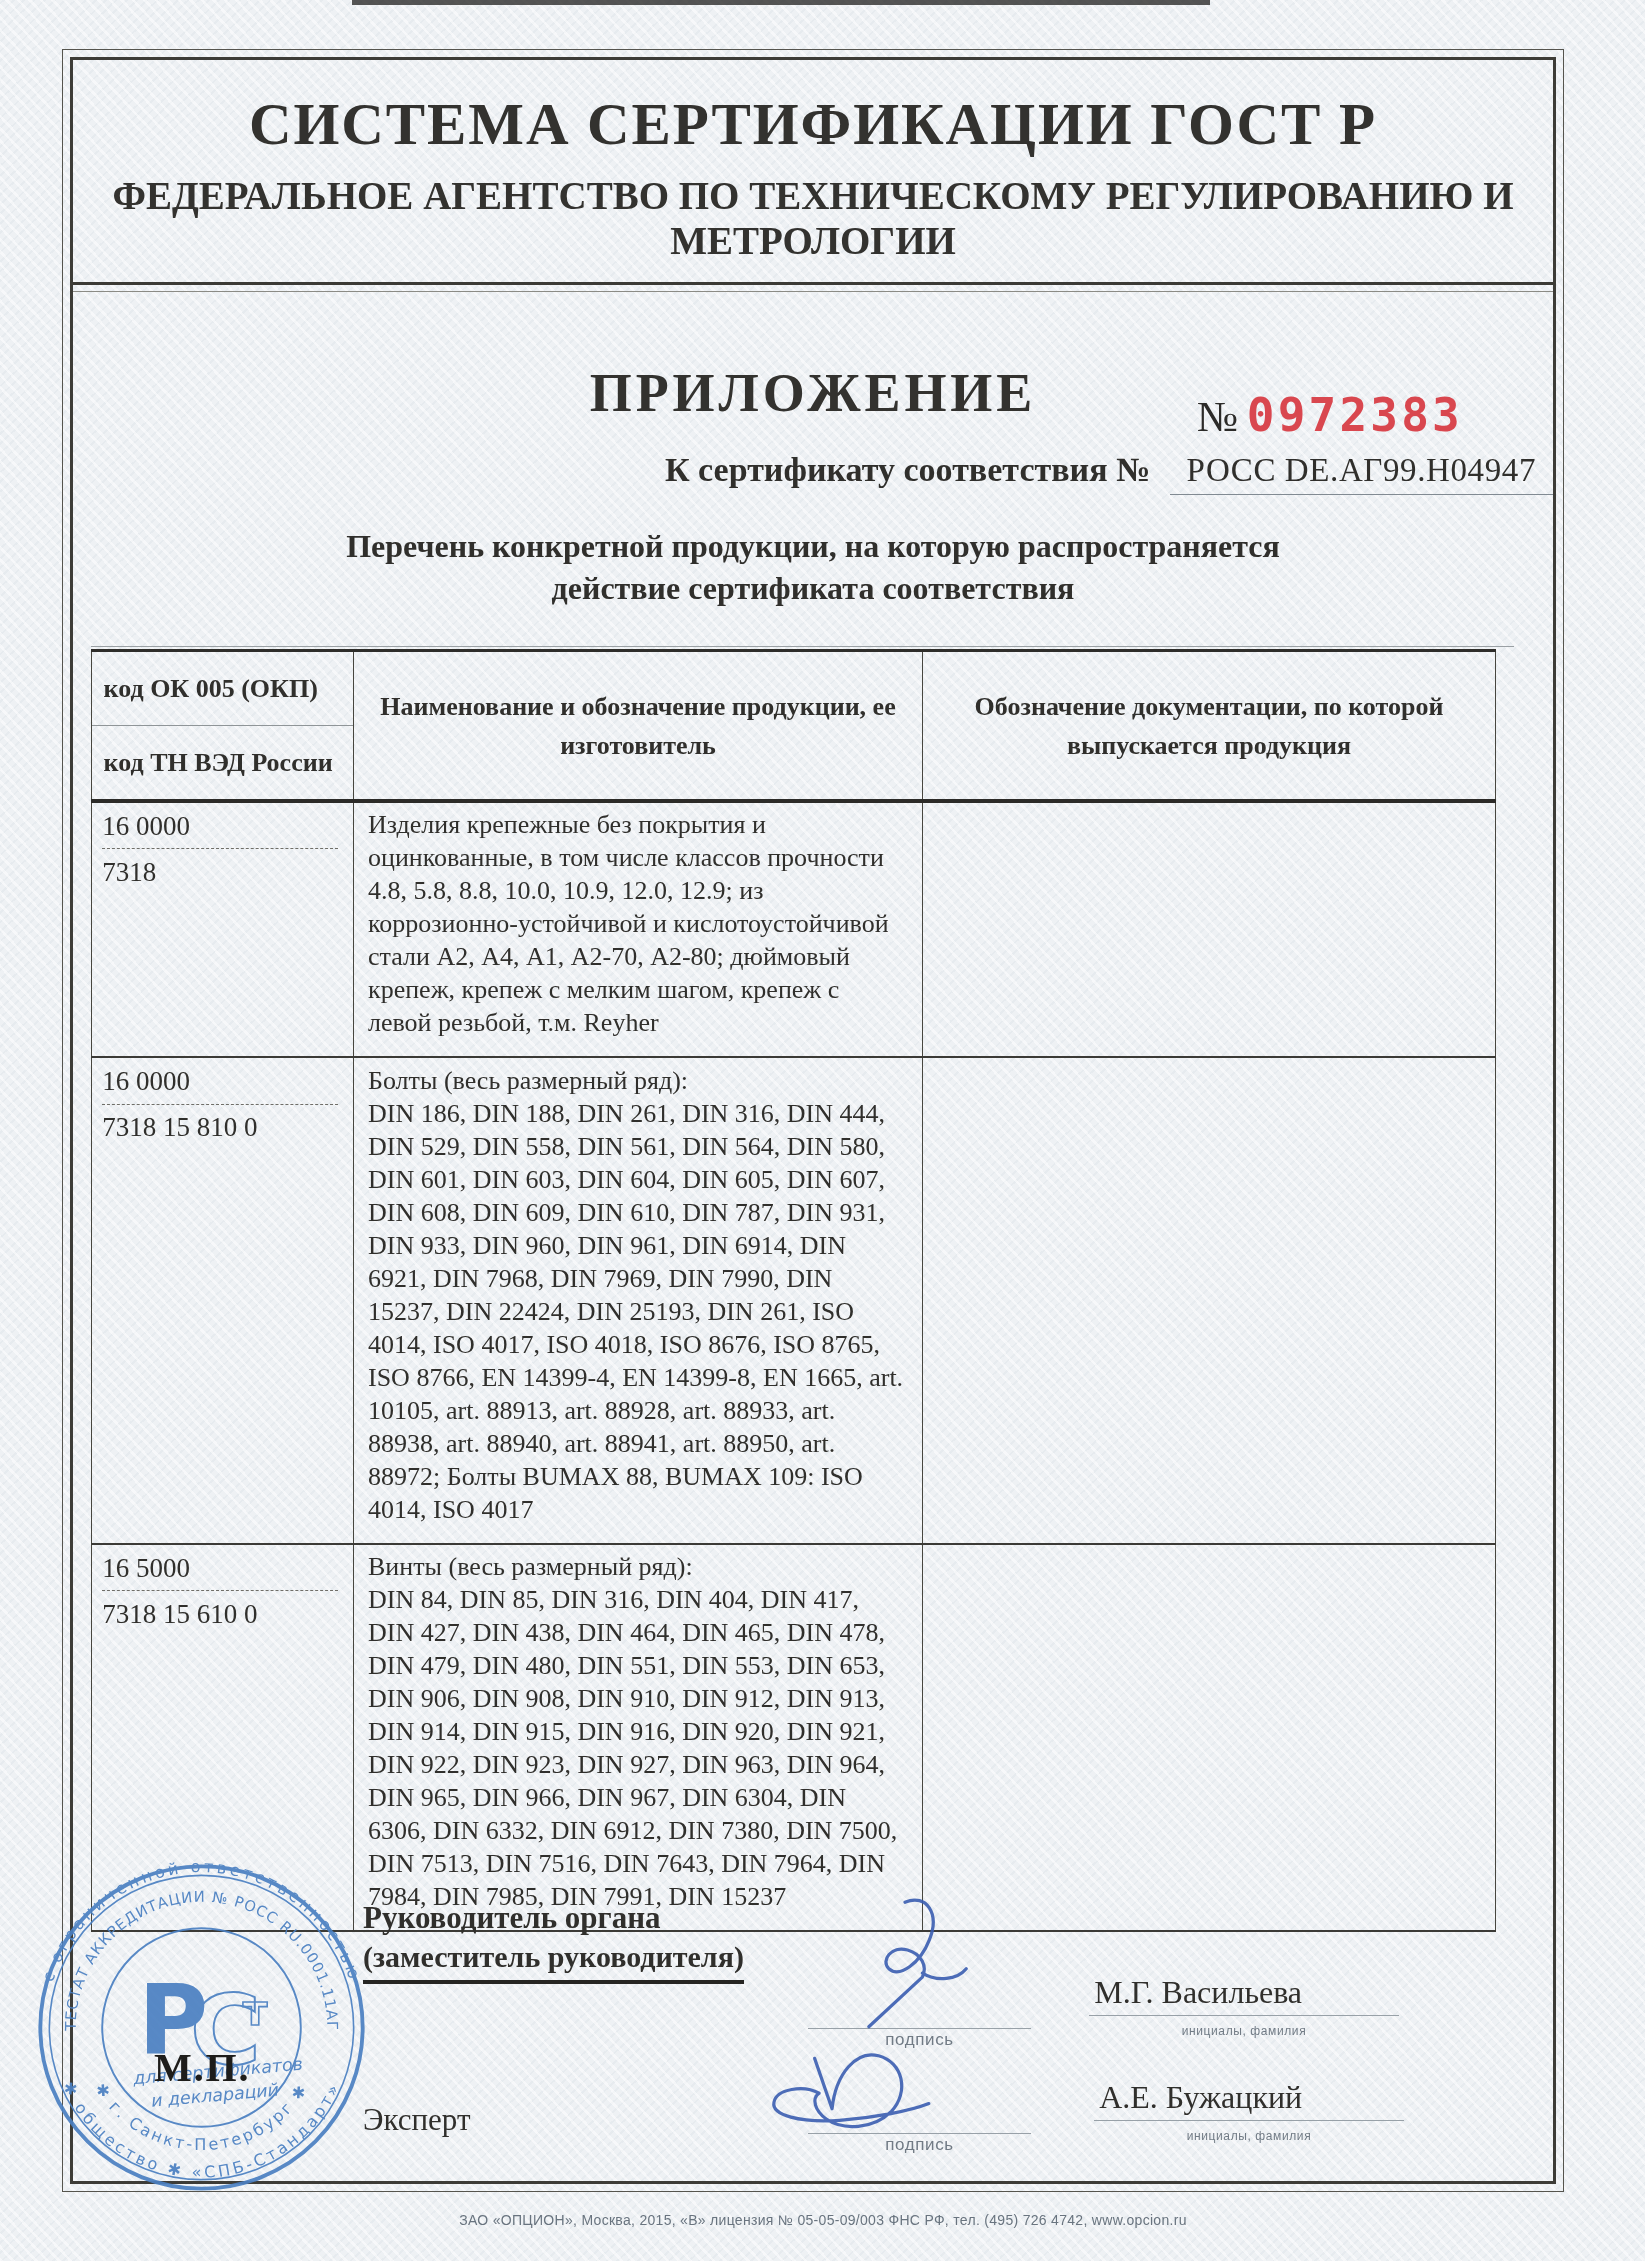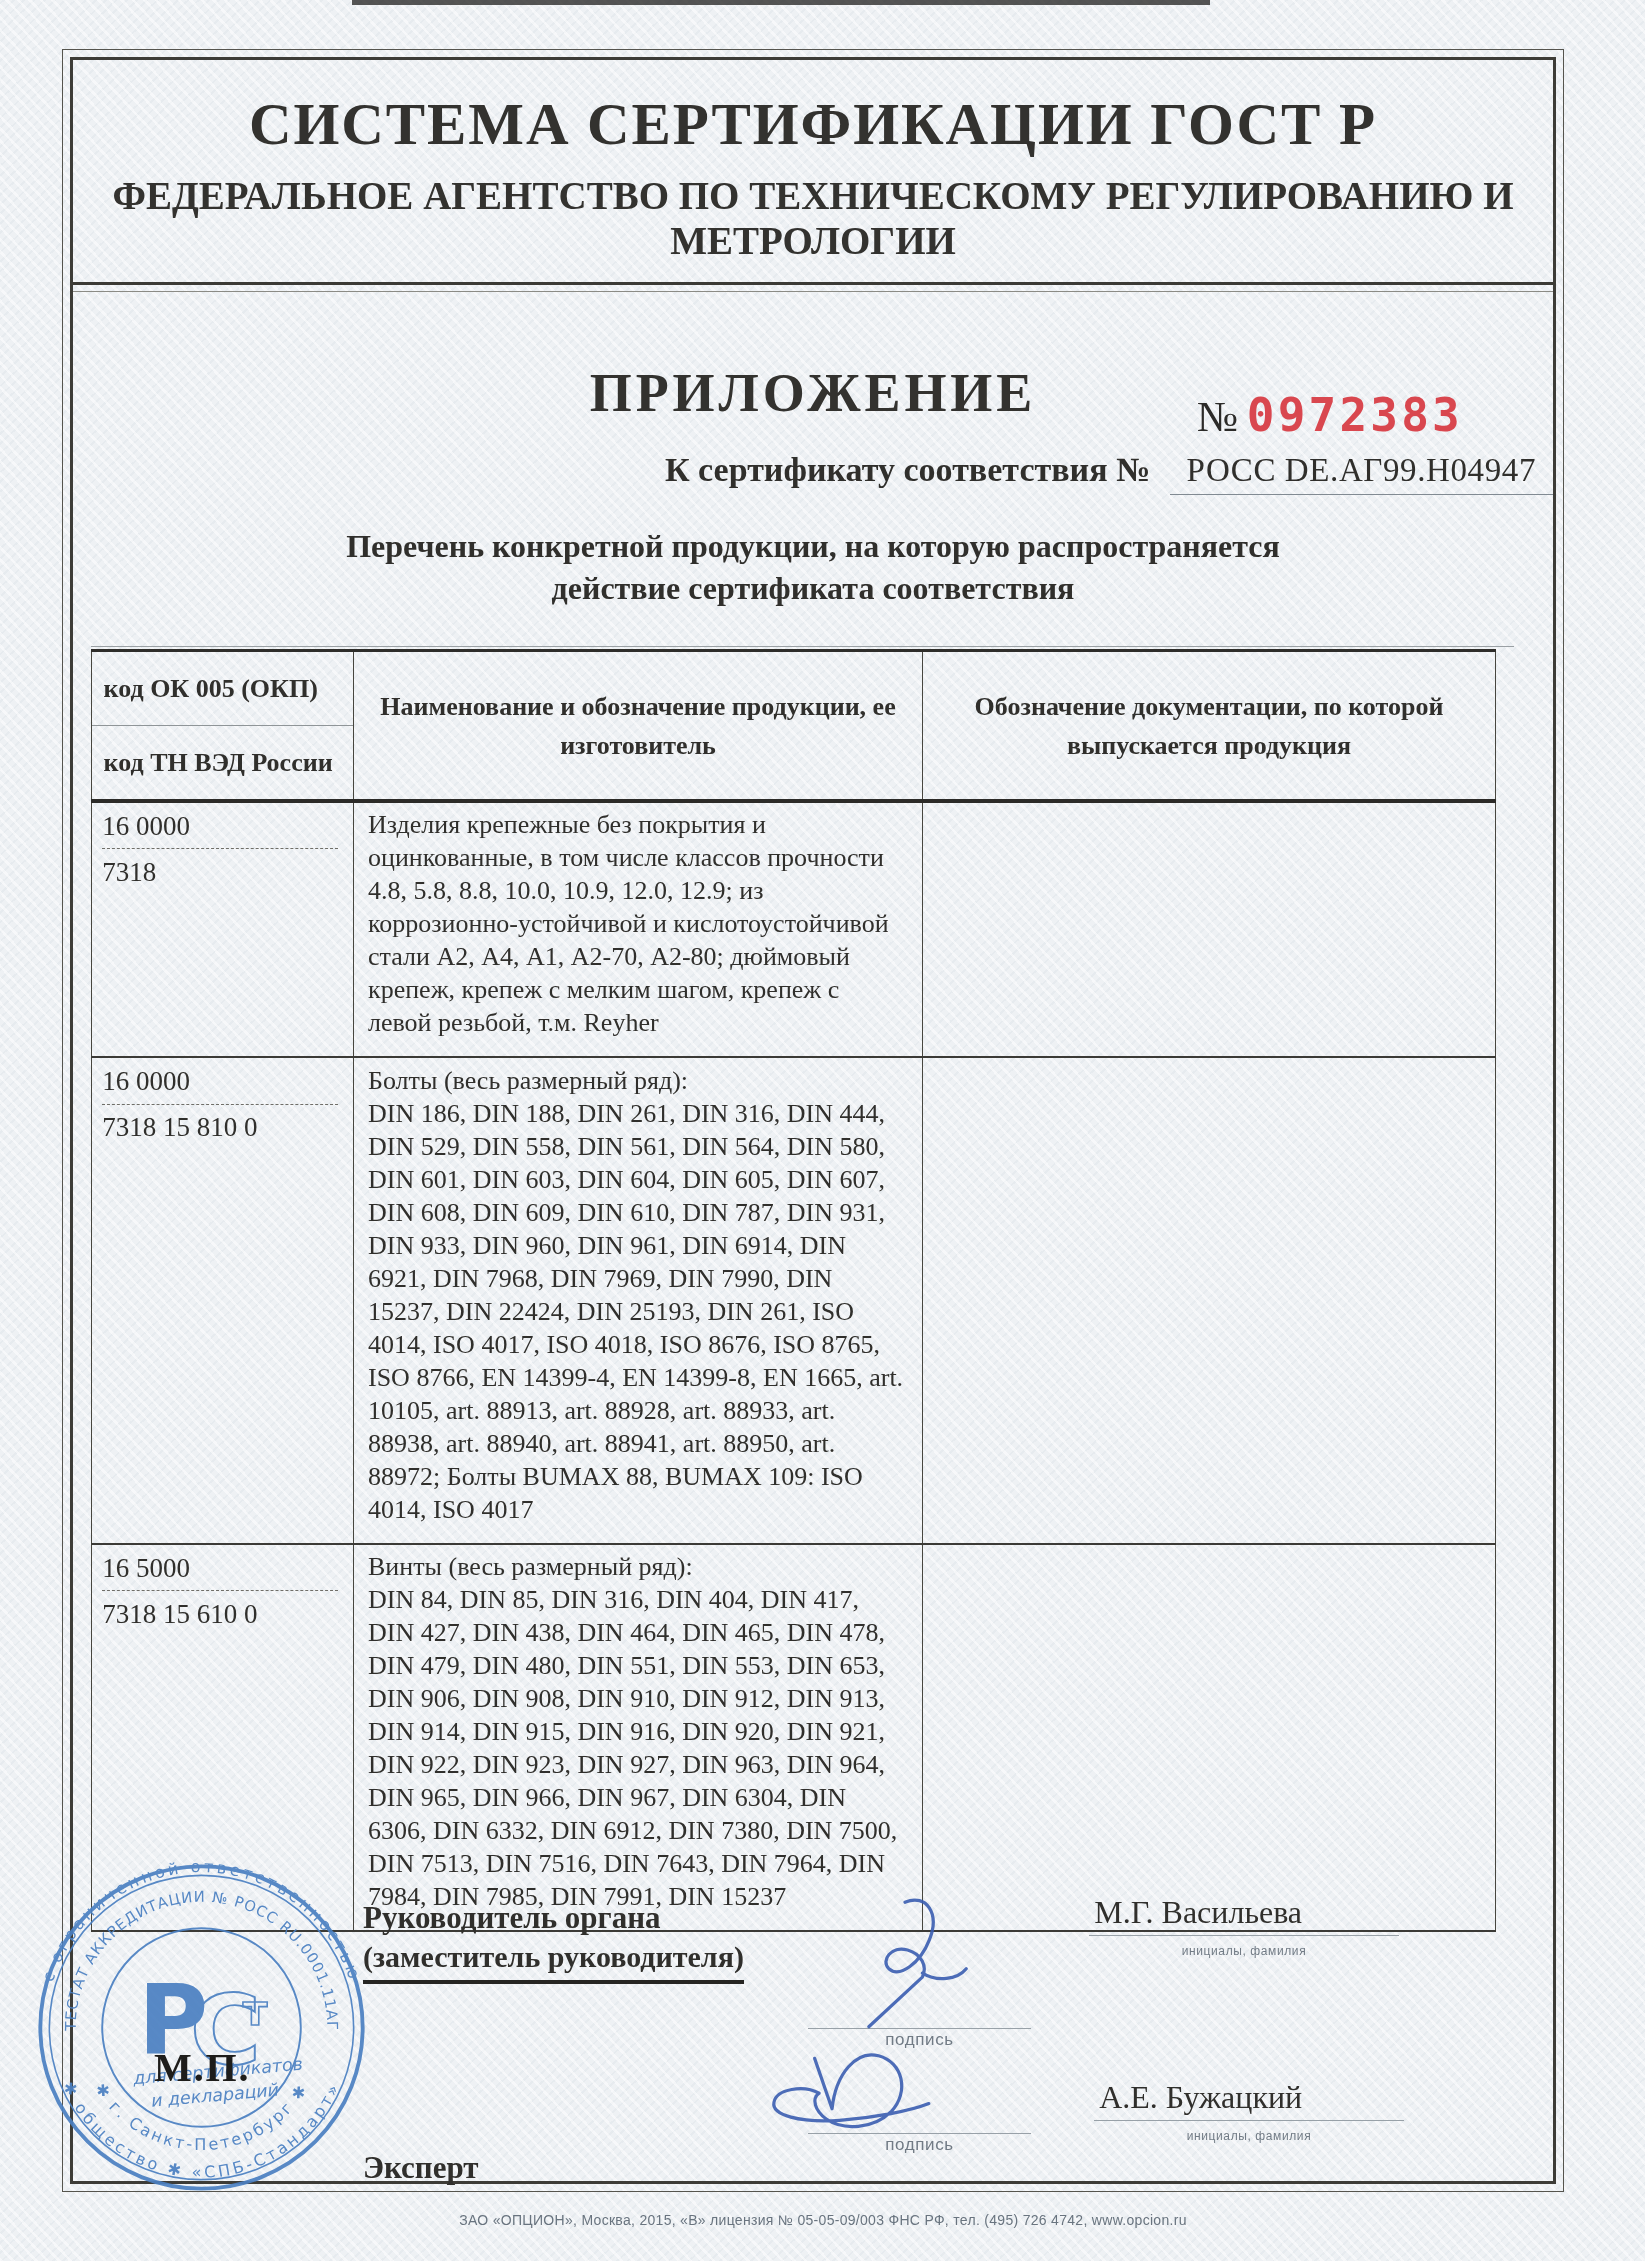--- a/index.html
+++ b/index.html
@@ -52,33 +52,33 @@
   td.cell-code{padding:7.7px 10.3px 10.3px;font-size:27px;}
   .code-okp{display:block;}
   .code-divider{border-bottom:1.9px dashed #6f6e68;margin:6.5px 0 7.7px;width:98%;}
   .code-tnved{display:block;}
   td.cell-product{padding:5.2px 14px 17px;font-size:26px;line-height:1.27;white-space:pre-line;text-align:left;}
   td.cell-doc{padding:5.2px 14px;}
 
   .sig-layer{position:absolute;inset:0;pointer-events:none;}
   .role-block{position:absolute;left:363px;top:1899px;font-size:31px;font-weight:bold;line-height:1.25;}
   .role-line2{display:inline-block;border-bottom:4.5px solid #262522;padding-bottom:5.2px;font-size:30px;}
-  .expert-label{position:absolute;left:363px;top:2102px;font-size:31px;font-weight:bold;margin-top:48px;}
+  .expert-label{position:absolute;left:363px;top:2102px;font-size:31px;font-weight:normal;}
 
   .sigline{position:absolute;border-top:1.3px solid #98a1a8;text-align:center;}
   .sigline .caption{display:block;margin-top:1px;font-family:"Liberation Sans","DejaVu Sans",sans-serif;
     font-size:17px;color:#717b85;letter-spacing:0.6px;}
   .sigline1{left:808px;top:2028px;width:223px;}
   .sigline2{left:808px;top:2133px;width:223px;}
 
   .name-block{position:absolute;width:310px;}
   .name-block .name{display:block;padding:0 0 3.9px 5.2px;font-size:32px;border-bottom:1.3px solid #98a1a8;white-space:nowrap;}
   .name-block .caption{display:block;margin-top:8px;text-align:center;
     font-family:"Liberation Sans","DejaVu Sans",sans-serif;font-size:12px;color:#717b85;letter-spacing:0.6px;}
-  .name1{left:1089px;top:1894px;}
+  .name1{left:1089px;top:1974px;}
   .name2{left:1094px;top:2079px;}
 
   .stamp-svg{position:absolute;left:30px;top:1856px;opacity:.92;}
   .mp-label{position:absolute;left:154px;top:2044px;font-size:40px;font-weight:bold;color:#1e1d1b;letter-spacing:1.9px;}
 
   .ink-svg{position:absolute;left:0;top:0;}
 
   .footer-line{position:absolute;left:0;top:2212px;width:100%;text-align:center;
     font-family:"Liberation Sans","DejaVu Sans",sans-serif;font-size:14px;color:#69747f;letter-spacing:0.3px;}
 </style>

